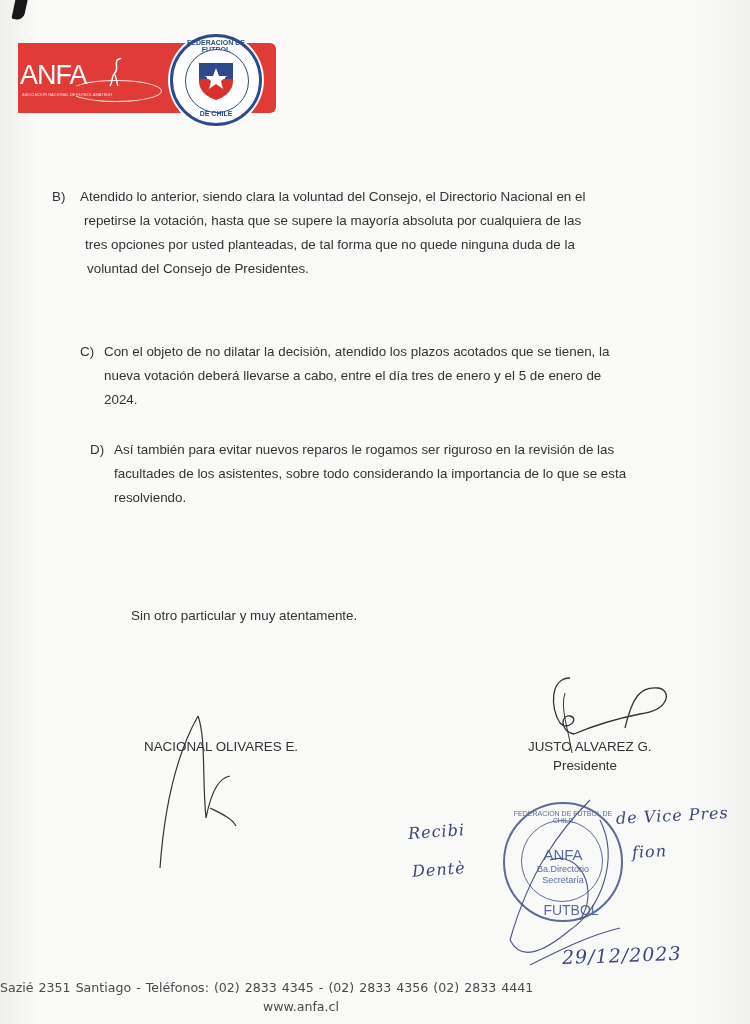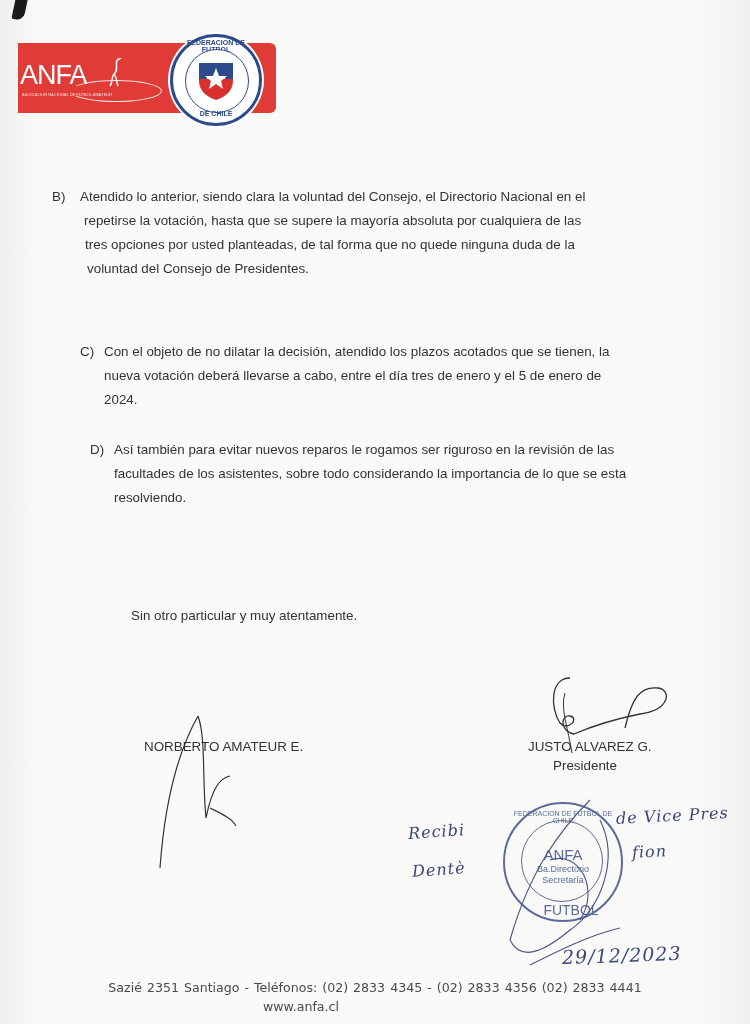--- a/index.html
+++ b/index.html
@@ -75,21 +75,21 @@
     .stamp-top { position: absolute; left: 0; top: 2px; width: 116px; text-align: center; font-size: 10px; }
     .stamp-anfa { position: absolute; left: 0; top: 42px; width: 116px; text-align: center; font-size: 15px; }
     .stamp-sub1 { position: absolute; left: 0; top: 60px; width: 116px; text-align: center; font-size: 9px; }
     .stamp-sub2 { position: absolute; left: 0; top: 71px; width: 116px; text-align: center; font-size: 9px; }
     .stamp-bottom { position: absolute; left: 8px; top: 98px; width: 116px; text-align: center; font-size: 14px; }
     .handwriting {
       position: absolute; font-family: "DejaVu Serif", serif; font-style: italic;
       color: #3a4578; font-size: 16px; letter-spacing: 1px;
     }
     .footer-line1 {
-      position: absolute; left: 0; top: 980px; width: 750px; text-align: center;
+      position: absolute; left: 0; top: 980px; width: 750px; 
       font-family: "DejaVu Sans", sans-serif; font-size: 12.6px; color: #4a4a4a;
       word-spacing: 1px;
     }
     .footer-line2 {
       position: absolute; left: 0; top: 999px; width: 602px; text-align: center;
       font-family: "DejaVu Sans", sans-serif; font-size: 12.6px; color: #4a4a4a;
     }
   </style>
 </head>
 <body>
@@ -133,21 +133,21 @@
 
 <div class="para" style="left:90px; top:438px;">
   <span class="line"><span class="label" style="width:24px">D)</span><span>Así también para  evitar nuevos reparos le rogamos ser riguroso en la revisión de las</span></span>
   <span class="line" style="padding-left:24px">facultades de los asistentes, sobre todo considerando la importancia de lo que se esta</span>
   <span class="line" style="padding-left:24px">resolviendo.</span>
 </div>
 
 <div class="closing">Sin otro particular y muy atentamente.</div>
 
 <div class="signer" style="left:138px; top:737px; width:180px;">
-  <div style="text-align:left; padding-left:6px;">NORBERTO AMATEUR E.</div>
+  <div style="text-align:left; padding-left:6px;">NACIONAL OLIVARES E.</div>
 </div>
 <svg class="sig-svg" style="left:140px; top:708px;" width="120" height="170" viewBox="0 0 120 170">
   <path d="M58 8 C40 40 25 90 20 160 M58 8 C66 30 62 70 66 110 M66 110 C72 80 80 70 90 68 M70 100 C80 105 92 110 96 118" stroke="#333" stroke-width="1.2" fill="none"></path>
 </svg>
 
 <div class="signer" style="left:503px; top:737px; width:150px;margin-left:18px;">
   <div style="text-align:left; padding-left:7px;">JUSTO ALVAREZ G.</div>
   <div style="text-align:left; padding-left:32px;">Presidente</div>
 </div>
 <svg class="sig-svg" style="left:540px; top:668px;" width="140" height="90" viewBox="0 0 140 90">

